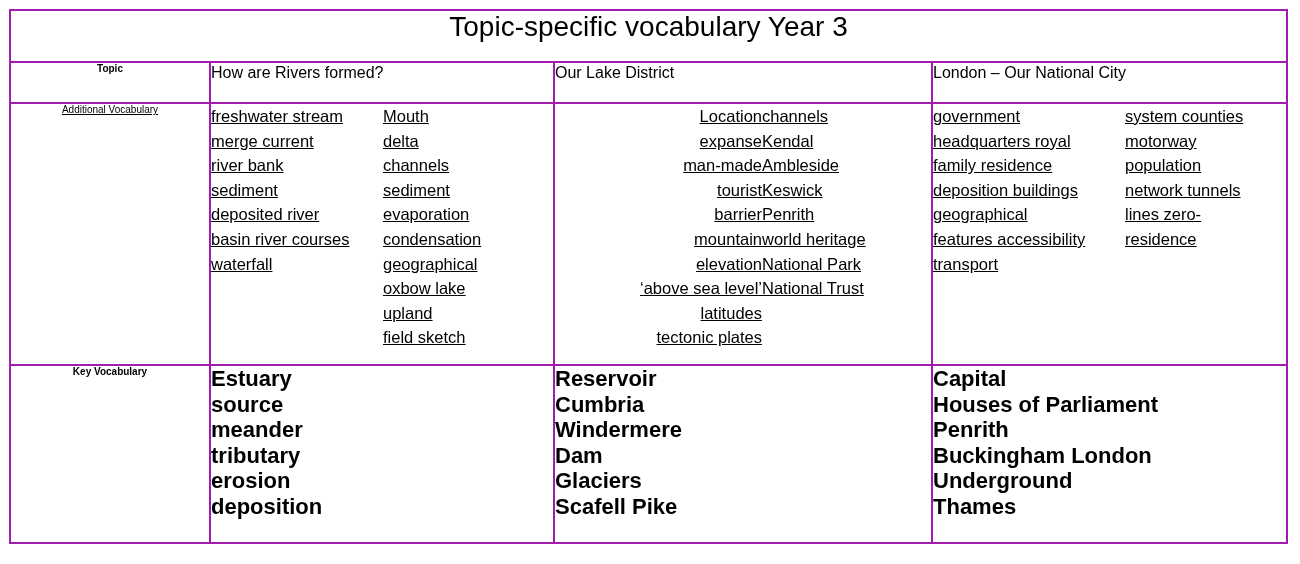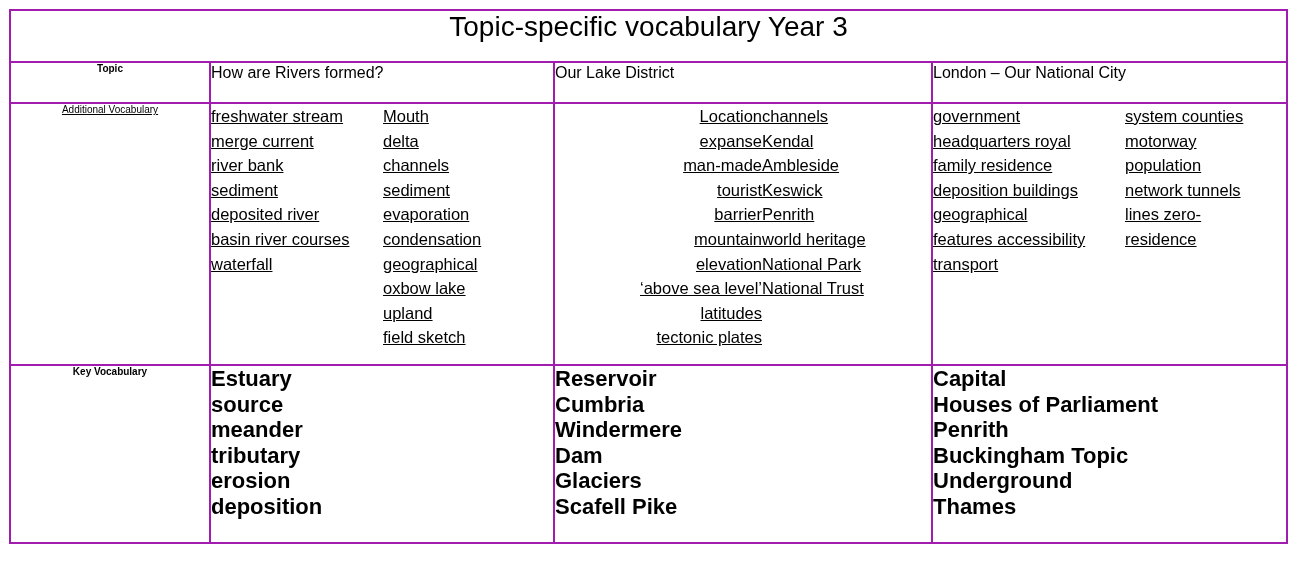--- a/index.html
+++ b/index.html
@@ -253,21 +253,21 @@
               </div>
           </div>
         </td>
 
         <td class="words-cell key-cell">
           <div class="word-cols">
             <div class="word-col">
                 <span class="word">Capital</span>
                 <span class="word">Houses of Parliament</span>
                 <span class="word">Penrith</span>
-                <span class="word">Buckingham Topic</span>
+                <span class="word">Buckingham London</span>
                 <span class="word">Underground</span>
                 <span class="word">Thames</span>
               </div>
           </div>
         </td>
       </tr>
 
     </tbody>
   </table>
 

